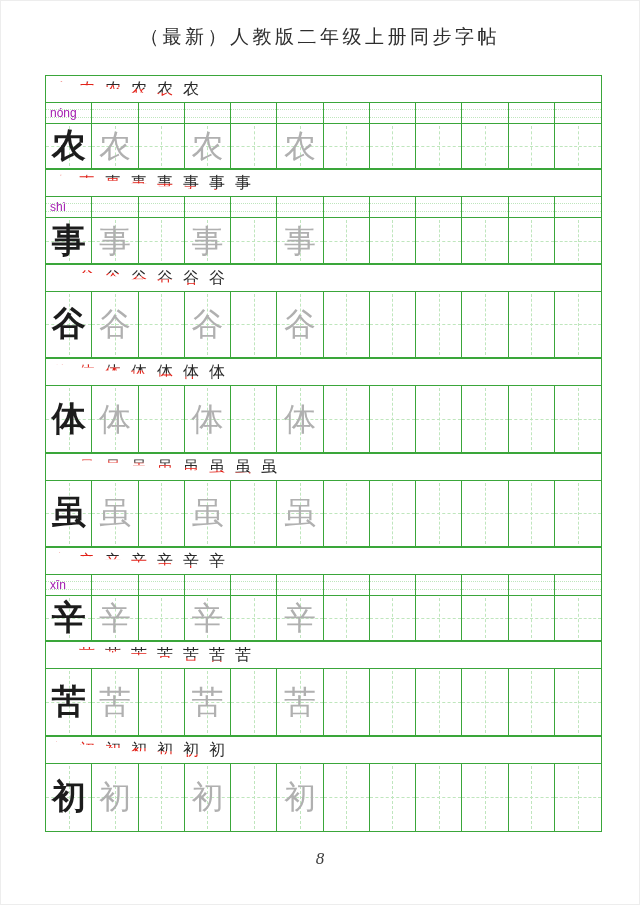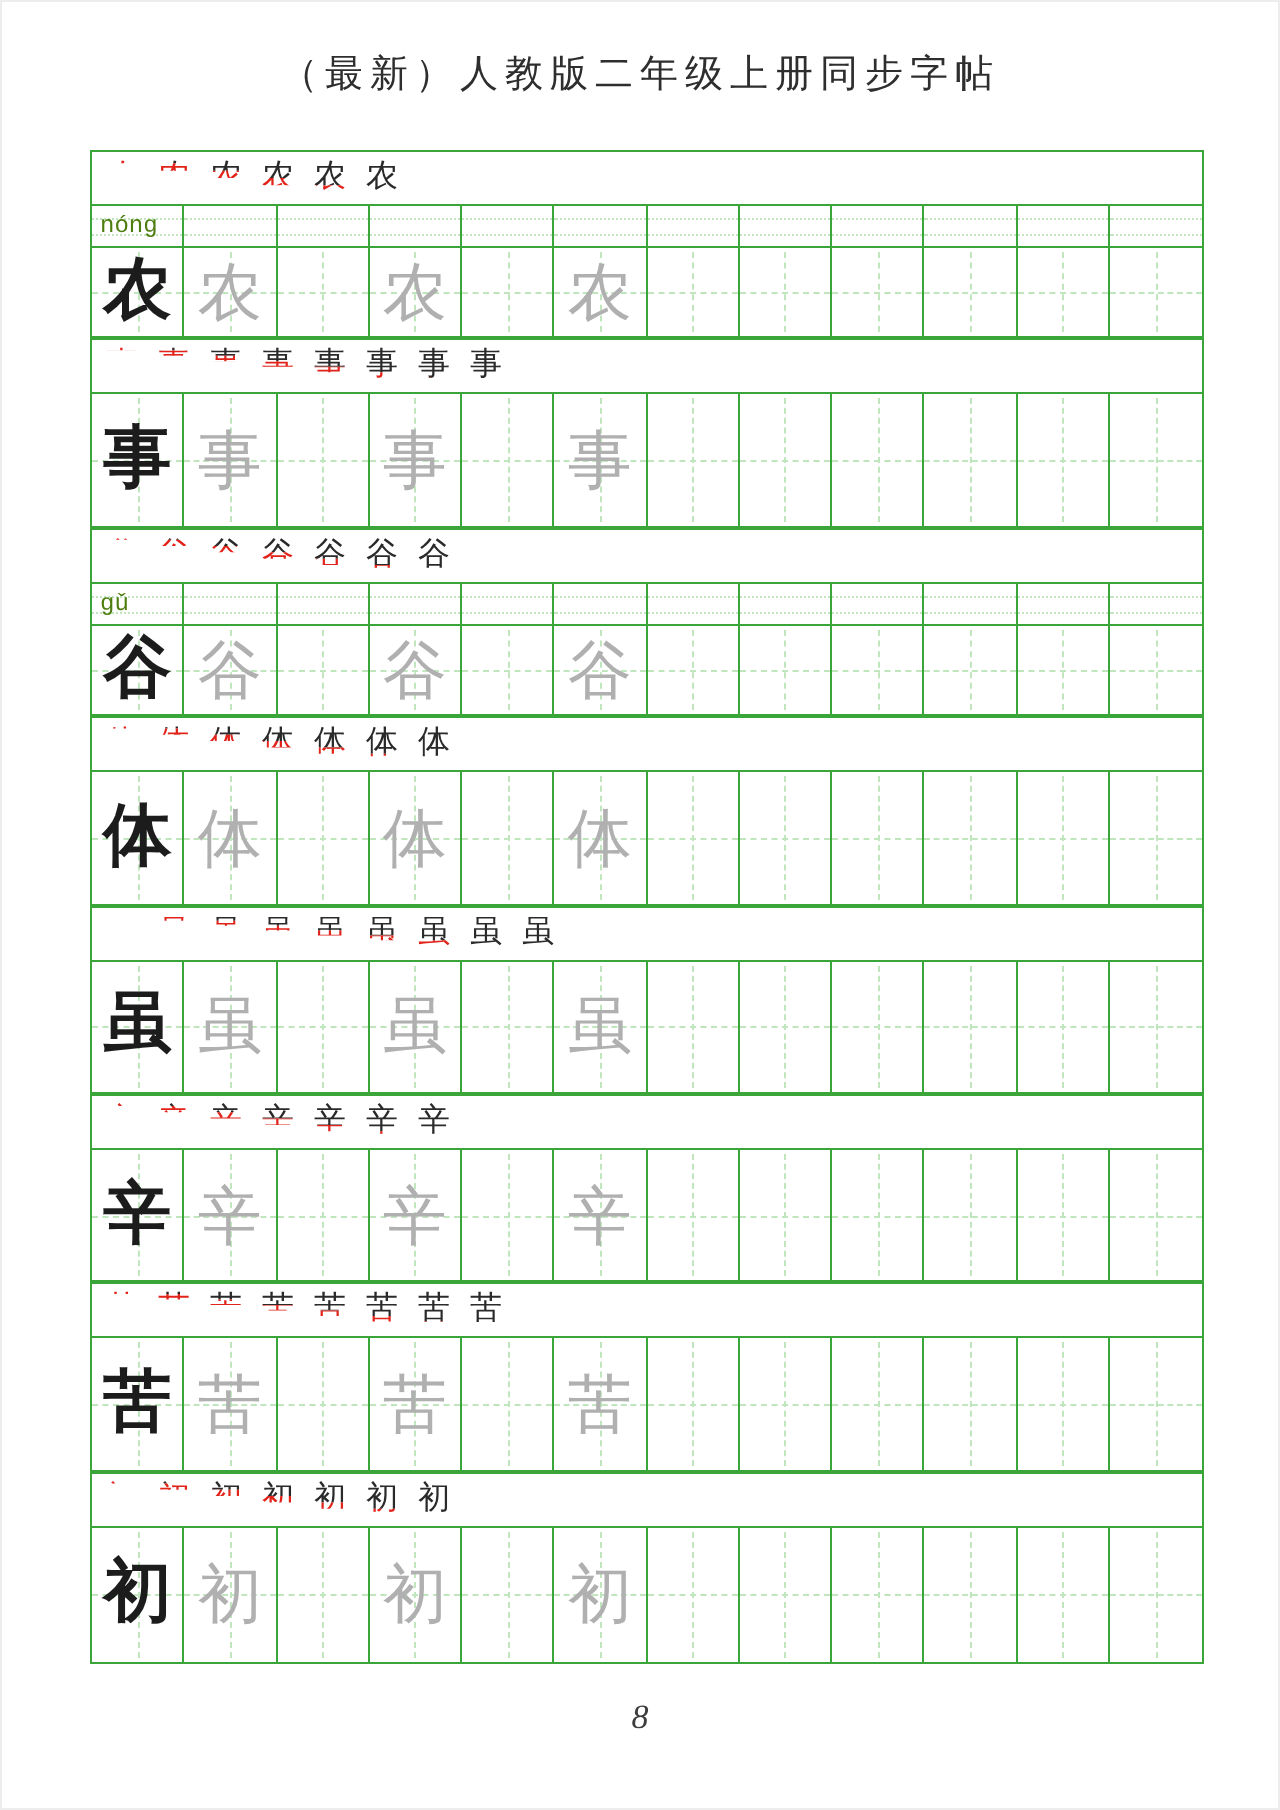--- a/index.html
+++ b/index.html
@@ -39,21 +39,21 @@
   }
   .pycell{position:relative;border-right:1px solid var(--grid);}
   .pycell:last-child{border-right:none;}
   .pycell::before,.pycell::after{
     content:"";position:absolute;left:0;right:0;border-top:1px dotted var(--guide);
   }
   .pycell::before{top:6px;}
   .pycell::after{bottom:5px;}
   .pylabel{
     position:absolute;left:4px;top:50%;transform:translateY(-50%);z-index:2;
-    font-family:Liberation Mono, monospace;font-size:12px;color:#4d7c0f;white-space:nowrap;
+    font-family:Liberation Sans, sans-serif;font-size:12px;color:#a21caf;white-space:nowrap;
   }
   .practice-band{
     flex:1;border-bottom:2px solid var(--grid);
     display:grid;grid-template-columns:repeat(12,1fr);box-sizing:border-box;min-height:0;
   }
   .block:last-child .practice-band{border-bottom:none;}
   .cell{position:relative;border-right:1px solid var(--grid);}
   .cell:last-child{border-right:none;}
   .cell::before{
     content:"";position:absolute;left:50%;top:2px;bottom:2px;border-left:1px dashed var(--guide);
@@ -174,20 +174,36 @@
         </span>
         <span class="step">
           <span class="g done" style="clip-path: inset(0px 0px 25%);">事</span>
           <span class="g fresh" style="clip-path: inset(75% 0px 12.5%);">事</span>
         </span>
         <span class="step">
           <span class="g done" style="clip-path: inset(0px 0px 12.5%);">事</span>
           <span class="g fresh" style="clip-path: inset(87.5% 0px 0%);">事</span>
         </span>
       </div>
+    <div class="pinyin-band">
+        <span class="pycell">
+          <span class="pylabel">shì</span>
+        </span>
+        <span class="pycell"></span>
+        <span class="pycell"></span>
+        <span class="pycell"></span>
+        <span class="pycell"></span>
+        <span class="pycell"></span>
+        <span class="pycell"></span>
+        <span class="pycell"></span>
+        <span class="pycell"></span>
+        <span class="pycell"></span>
+        <span class="pycell"></span>
+        <span class="pycell"></span>
+      </div>
     <div class="practice-band">
         <span class="cell">
           <span class="model">事</span>
         </span>
         <span class="cell">
           <span class="trace">事</span>
         </span>
         <span class="cell"></span>
         <span class="cell">
           <span class="trace">事</span>
@@ -229,208 +245,208 @@
         </span>
         <span class="step">
           <span class="g done" style="clip-path: inset(0px 0px 28.5714%);">谷</span>
           <span class="g fresh" style="clip-path: inset(71.4286% 0px 14.2857%);">谷</span>
         </span>
         <span class="step">
           <span class="g done" style="clip-path: inset(0px 0px 14.2857%);">谷</span>
           <span class="g fresh" style="clip-path: inset(85.7143% 0px 0%);">谷</span>
         </span>
       </div>
+    <div class="practice-band">
+        <span class="cell">
+          <span class="model">谷</span>
+        </span>
+        <span class="cell">
+          <span class="trace">谷</span>
+        </span>
+        <span class="cell"></span>
+        <span class="cell">
+          <span class="trace">谷</span>
+        </span>
+        <span class="cell"></span>
+        <span class="cell">
+          <span class="trace">谷</span>
+        </span>
+        <span class="cell"></span>
+        <span class="cell"></span>
+        <span class="cell"></span>
+        <span class="cell"></span>
+        <span class="cell"></span>
+        <span class="cell"></span>
+      </div>
+  </div>
+
+  <div class="block">
+    <div class="stroke-band">
+        <span class="step">
+          <span class="g done" style="clip-path: inset(0px 0px 100%);">体</span>
+          <span class="g fresh" style="clip-path: inset(0% 0px 85.7143%);">体</span>
+        </span>
+        <span class="step">
+          <span class="g done" style="clip-path: inset(0px 0px 85.7143%);">体</span>
+          <span class="g fresh" style="clip-path: inset(14.2857% 0px 71.4286%);">体</span>
+        </span>
+        <span class="step">
+          <span class="g done" style="clip-path: inset(0px 0px 71.4286%);">体</span>
+          <span class="g fresh" style="clip-path: inset(28.5714% 0px 57.1429%);">体</span>
+        </span>
+        <span class="step">
+          <span class="g done" style="clip-path: inset(0px 0px 57.1429%);">体</span>
+          <span class="g fresh" style="clip-path: inset(42.8571% 0px);">体</span>
+        </span>
+        <span class="step">
+          <span class="g done" style="clip-path: inset(0px 0px 42.8571%);">体</span>
+          <span class="g fresh" style="clip-path: inset(57.1429% 0px 28.5714%);">体</span>
+        </span>
+        <span class="step">
+          <span class="g done" style="clip-path: inset(0px 0px 28.5714%);">体</span>
+          <span class="g fresh" style="clip-path: inset(71.4286% 0px 14.2857%);">体</span>
+        </span>
+        <span class="step">
+          <span class="g done" style="clip-path: inset(0px 0px 14.2857%);">体</span>
+          <span class="g fresh" style="clip-path: inset(85.7143% 0px 0%);">体</span>
+        </span>
+      </div>
+    <div class="practice-band">
+        <span class="cell">
+          <span class="model">体</span>
+        </span>
+        <span class="cell">
+          <span class="trace">体</span>
+        </span>
+        <span class="cell"></span>
+        <span class="cell">
+          <span class="trace">体</span>
+        </span>
+        <span class="cell"></span>
+        <span class="cell">
+          <span class="trace">体</span>
+        </span>
+        <span class="cell"></span>
+        <span class="cell"></span>
+        <span class="cell"></span>
+        <span class="cell"></span>
+        <span class="cell"></span>
+        <span class="cell"></span>
+      </div>
+  </div>
+
+  <div class="block">
+    <div class="stroke-band">
+        <span class="step">
+          <span class="g done" style="clip-path: inset(0px 0px 100%);">虽</span>
+          <span class="g fresh" style="clip-path: inset(0% 0px 88.8889%);">虽</span>
+        </span>
+        <span class="step">
+          <span class="g done" style="clip-path: inset(0px 0px 88.8889%);">虽</span>
+          <span class="g fresh" style="clip-path: inset(11.1111% 0px 77.7778%);">虽</span>
+        </span>
+        <span class="step">
+          <span class="g done" style="clip-path: inset(0px 0px 77.7778%);">虽</span>
+          <span class="g fresh" style="clip-path: inset(22.2222% 0px 66.6667%);">虽</span>
+        </span>
+        <span class="step">
+          <span class="g done" style="clip-path: inset(0px 0px 66.6667%);">虽</span>
+          <span class="g fresh" style="clip-path: inset(33.3333% 0px 55.5556%);">虽</span>
+        </span>
+        <span class="step">
+          <span class="g done" style="clip-path: inset(0px 0px 55.5556%);">虽</span>
+          <span class="g fresh" style="clip-path: inset(44.4444% 0px);">虽</span>
+        </span>
+        <span class="step">
+          <span class="g done" style="clip-path: inset(0px 0px 44.4444%);">虽</span>
+          <span class="g fresh" style="clip-path: inset(55.5556% 0px 33.3333%);">虽</span>
+        </span>
+        <span class="step">
+          <span class="g done" style="clip-path: inset(0px 0px 33.3333%);">虽</span>
+          <span class="g fresh" style="clip-path: inset(66.6667% 0px 22.2222%);">虽</span>
+        </span>
+        <span class="step">
+          <span class="g done" style="clip-path: inset(0px 0px 22.2222%);">虽</span>
+          <span class="g fresh" style="clip-path: inset(77.7778% 0px 11.1111%);">虽</span>
+        </span>
+        <span class="step">
+          <span class="g done" style="clip-path: inset(0px 0px 11.1111%);">虽</span>
+          <span class="g fresh" style="clip-path: inset(88.8889% 0px 0%);">虽</span>
+        </span>
+      </div>
+    <div class="practice-band">
+        <span class="cell">
+          <span class="model">虽</span>
+        </span>
+        <span class="cell">
+          <span class="trace">虽</span>
+        </span>
+        <span class="cell"></span>
+        <span class="cell">
+          <span class="trace">虽</span>
+        </span>
+        <span class="cell"></span>
+        <span class="cell">
+          <span class="trace">虽</span>
+        </span>
+        <span class="cell"></span>
+        <span class="cell"></span>
+        <span class="cell"></span>
+        <span class="cell"></span>
+        <span class="cell"></span>
+        <span class="cell"></span>
+      </div>
+  </div>
+
+  <div class="block">
+    <div class="stroke-band">
+        <span class="step">
+          <span class="g done" style="clip-path: inset(0px 0px 100%);">辛</span>
+          <span class="g fresh" style="clip-path: inset(0% 0px 85.7143%);">辛</span>
+        </span>
+        <span class="step">
+          <span class="g done" style="clip-path: inset(0px 0px 85.7143%);">辛</span>
+          <span class="g fresh" style="clip-path: inset(14.2857% 0px 71.4286%);">辛</span>
+        </span>
+        <span class="step">
+          <span class="g done" style="clip-path: inset(0px 0px 71.4286%);">辛</span>
+          <span class="g fresh" style="clip-path: inset(28.5714% 0px 57.1429%);">辛</span>
+        </span>
+        <span class="step">
+          <span class="g done" style="clip-path: inset(0px 0px 57.1429%);">辛</span>
+          <span class="g fresh" style="clip-path: inset(42.8571% 0px);">辛</span>
+        </span>
+        <span class="step">
+          <span class="g done" style="clip-path: inset(0px 0px 42.8571%);">辛</span>
+          <span class="g fresh" style="clip-path: inset(57.1429% 0px 28.5714%);">辛</span>
+        </span>
+        <span class="step">
+          <span class="g done" style="clip-path: inset(0px 0px 28.5714%);">辛</span>
+          <span class="g fresh" style="clip-path: inset(71.4286% 0px 14.2857%);">辛</span>
+        </span>
+        <span class="step">
+          <span class="g done" style="clip-path: inset(0px 0px 14.2857%);">辛</span>
+          <span class="g fresh" style="clip-path: inset(85.7143% 0px 0%);">辛</span>
+        </span>
+      </div>
     <div class="pinyin-band">
         <span class="pycell">
-          <span class="pylabel">gǔ</span>
-        </span>
-        <span class="pycell"></span>
-        <span class="pycell"></span>
-        <span class="pycell"></span>
-        <span class="pycell"></span>
-        <span class="pycell"></span>
-        <span class="pycell"></span>
-        <span class="pycell"></span>
-        <span class="pycell"></span>
-        <span class="pycell"></span>
-        <span class="pycell"></span>
-        <span class="pycell"></span>
-      </div>
-    <div class="practice-band">
-        <span class="cell">
-          <span class="model">谷</span>
-        </span>
-        <span class="cell">
-          <span class="trace">谷</span>
-        </span>
-        <span class="cell"></span>
-        <span class="cell">
-          <span class="trace">谷</span>
-        </span>
-        <span class="cell"></span>
-        <span class="cell">
-          <span class="trace">谷</span>
-        </span>
-        <span class="cell"></span>
-        <span class="cell"></span>
-        <span class="cell"></span>
-        <span class="cell"></span>
-        <span class="cell"></span>
-        <span class="cell"></span>
-      </div>
-  </div>
-
-  <div class="block">
-    <div class="stroke-band">
-        <span class="step">
-          <span class="g done" style="clip-path: inset(0px 0px 100%);">体</span>
-          <span class="g fresh" style="clip-path: inset(0% 0px 85.7143%);">体</span>
-        </span>
-        <span class="step">
-          <span class="g done" style="clip-path: inset(0px 0px 85.7143%);">体</span>
-          <span class="g fresh" style="clip-path: inset(14.2857% 0px 71.4286%);">体</span>
-        </span>
-        <span class="step">
-          <span class="g done" style="clip-path: inset(0px 0px 71.4286%);">体</span>
-          <span class="g fresh" style="clip-path: inset(28.5714% 0px 57.1429%);">体</span>
-        </span>
-        <span class="step">
-          <span class="g done" style="clip-path: inset(0px 0px 57.1429%);">体</span>
-          <span class="g fresh" style="clip-path: inset(42.8571% 0px);">体</span>
-        </span>
-        <span class="step">
-          <span class="g done" style="clip-path: inset(0px 0px 42.8571%);">体</span>
-          <span class="g fresh" style="clip-path: inset(57.1429% 0px 28.5714%);">体</span>
-        </span>
-        <span class="step">
-          <span class="g done" style="clip-path: inset(0px 0px 28.5714%);">体</span>
-          <span class="g fresh" style="clip-path: inset(71.4286% 0px 14.2857%);">体</span>
-        </span>
-        <span class="step">
-          <span class="g done" style="clip-path: inset(0px 0px 14.2857%);">体</span>
-          <span class="g fresh" style="clip-path: inset(85.7143% 0px 0%);">体</span>
-        </span>
-      </div>
-    <div class="practice-band">
-        <span class="cell">
-          <span class="model">体</span>
-        </span>
-        <span class="cell">
-          <span class="trace">体</span>
-        </span>
-        <span class="cell"></span>
-        <span class="cell">
-          <span class="trace">体</span>
-        </span>
-        <span class="cell"></span>
-        <span class="cell">
-          <span class="trace">体</span>
-        </span>
-        <span class="cell"></span>
-        <span class="cell"></span>
-        <span class="cell"></span>
-        <span class="cell"></span>
-        <span class="cell"></span>
-        <span class="cell"></span>
-      </div>
-  </div>
-
-  <div class="block">
-    <div class="stroke-band">
-        <span class="step">
-          <span class="g done" style="clip-path: inset(0px 0px 100%);">虽</span>
-          <span class="g fresh" style="clip-path: inset(0% 0px 88.8889%);">虽</span>
-        </span>
-        <span class="step">
-          <span class="g done" style="clip-path: inset(0px 0px 88.8889%);">虽</span>
-          <span class="g fresh" style="clip-path: inset(11.1111% 0px 77.7778%);">虽</span>
-        </span>
-        <span class="step">
-          <span class="g done" style="clip-path: inset(0px 0px 77.7778%);">虽</span>
-          <span class="g fresh" style="clip-path: inset(22.2222% 0px 66.6667%);">虽</span>
-        </span>
-        <span class="step">
-          <span class="g done" style="clip-path: inset(0px 0px 66.6667%);">虽</span>
-          <span class="g fresh" style="clip-path: inset(33.3333% 0px 55.5556%);">虽</span>
-        </span>
-        <span class="step">
-          <span class="g done" style="clip-path: inset(0px 0px 55.5556%);">虽</span>
-          <span class="g fresh" style="clip-path: inset(44.4444% 0px);">虽</span>
-        </span>
-        <span class="step">
-          <span class="g done" style="clip-path: inset(0px 0px 44.4444%);">虽</span>
-          <span class="g fresh" style="clip-path: inset(55.5556% 0px 33.3333%);">虽</span>
-        </span>
-        <span class="step">
-          <span class="g done" style="clip-path: inset(0px 0px 33.3333%);">虽</span>
-          <span class="g fresh" style="clip-path: inset(66.6667% 0px 22.2222%);">虽</span>
-        </span>
-        <span class="step">
-          <span class="g done" style="clip-path: inset(0px 0px 22.2222%);">虽</span>
-          <span class="g fresh" style="clip-path: inset(77.7778% 0px 11.1111%);">虽</span>
-        </span>
-        <span class="step">
-          <span class="g done" style="clip-path: inset(0px 0px 11.1111%);">虽</span>
-          <span class="g fresh" style="clip-path: inset(88.8889% 0px 0%);">虽</span>
-        </span>
-      </div>
-    <div class="practice-band">
-        <span class="cell">
-          <span class="model">虽</span>
-        </span>
-        <span class="cell">
-          <span class="trace">虽</span>
-        </span>
-        <span class="cell"></span>
-        <span class="cell">
-          <span class="trace">虽</span>
-        </span>
-        <span class="cell"></span>
-        <span class="cell">
-          <span class="trace">虽</span>
-        </span>
-        <span class="cell"></span>
-        <span class="cell"></span>
-        <span class="cell"></span>
-        <span class="cell"></span>
-        <span class="cell"></span>
-        <span class="cell"></span>
-      </div>
-  </div>
-
-  <div class="block">
-    <div class="stroke-band">
-        <span class="step">
-          <span class="g done" style="clip-path: inset(0px 0px 100%);">辛</span>
-          <span class="g fresh" style="clip-path: inset(0% 0px 85.7143%);">辛</span>
-        </span>
-        <span class="step">
-          <span class="g done" style="clip-path: inset(0px 0px 85.7143%);">辛</span>
-          <span class="g fresh" style="clip-path: inset(14.2857% 0px 71.4286%);">辛</span>
-        </span>
-        <span class="step">
-          <span class="g done" style="clip-path: inset(0px 0px 71.4286%);">辛</span>
-          <span class="g fresh" style="clip-path: inset(28.5714% 0px 57.1429%);">辛</span>
-        </span>
-        <span class="step">
-          <span class="g done" style="clip-path: inset(0px 0px 57.1429%);">辛</span>
-          <span class="g fresh" style="clip-path: inset(42.8571% 0px);">辛</span>
-        </span>
-        <span class="step">
-          <span class="g done" style="clip-path: inset(0px 0px 42.8571%);">辛</span>
-          <span class="g fresh" style="clip-path: inset(57.1429% 0px 28.5714%);">辛</span>
-        </span>
-        <span class="step">
-          <span class="g done" style="clip-path: inset(0px 0px 28.5714%);">辛</span>
-          <span class="g fresh" style="clip-path: inset(71.4286% 0px 14.2857%);">辛</span>
-        </span>
-        <span class="step">
-          <span class="g done" style="clip-path: inset(0px 0px 14.2857%);">辛</span>
-          <span class="g fresh" style="clip-path: inset(85.7143% 0px 0%);">辛</span>
-        </span>
+          <span class="pylabel">xīn</span>
+        </span>
+        <span class="pycell"></span>
+        <span class="pycell"></span>
+        <span class="pycell"></span>
+        <span class="pycell"></span>
+        <span class="pycell"></span>
+        <span class="pycell"></span>
+        <span class="pycell"></span>
+        <span class="pycell"></span>
+        <span class="pycell"></span>
+        <span class="pycell"></span>
+        <span class="pycell"></span>
       </div>
     <div class="practice-band">
         <span class="cell">
           <span class="model">辛</span>
         </span>
         <span class="cell">
           <span class="trace">辛</span>
         </span>
         <span class="cell"></span>
         <span class="cell">

